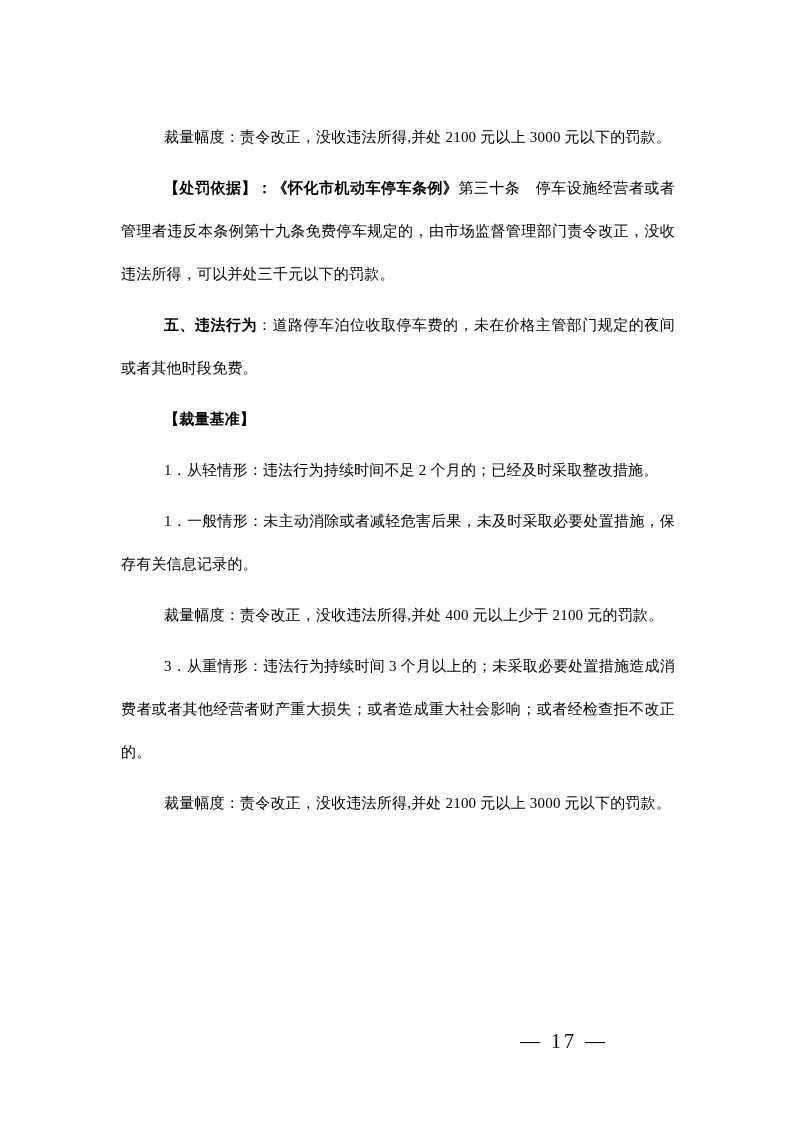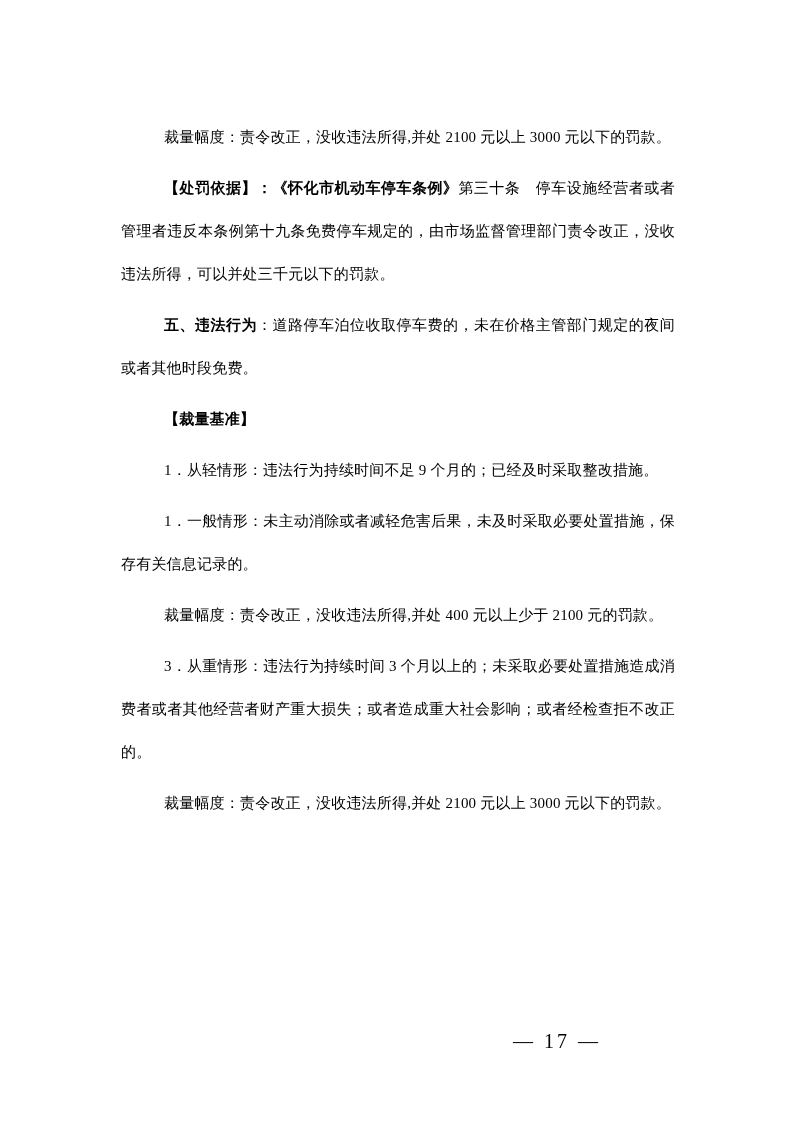--- a/index.html
+++ b/index.html
@@ -38,21 +38,21 @@
     letter-spacing: 0.2px;
   }
   .indent {
     text-indent: 43px;
   }
   .bold {
     font-weight: bold;
   }
   .footer {
     position: absolute;
-    left: 0;
+    left: 7px;
     top: 1030px;
     width: 724px;
     text-align: center;
     font-size: 20px;
     font-family: "Liberation Serif", serif;
   }
   .footer-inner {
     display: inline-block;
     padding-left: 390px;
     letter-spacing: 3px;
@@ -60,21 +60,21 @@
 </style>
 </head>
 <body>
 
 <div class="page">
   <div class="content">
     <p class="para indent" id="p1"><span>裁量幅度：责令改正，没收违法所得,并处 2100 元以上 3000 元以下的罚款。</span></p>
     <p class="para indent" id="p3"><span class="bold">【处罚依据】：《怀化市机动车停车条例》</span><span>第三十条　停车设施经营者或者管理者违反本条例第十九条免费停车规定的，由市场监督管理部门责令改正，没收违法所得，可以并处三千元以下的罚款。</span></p>
     <p class="para indent" id="p2"><span class="bold">五、违法行为</span><span>：道路停车泊位收取停车费的，未在价格主管部门规定的夜间或者其他时段免费。</span></p>
     <p class="para indent" id="p4"><span class="bold">【裁量基准】</span></p>
-    <p class="para indent" id="p5"><span>1．从轻情形：违法行为持续时间不足 9 个月的；已经及时采取整改措施。</span></p>
+    <p class="para indent" id="p5"><span>1．从轻情形：违法行为持续时间不足 2 个月的；已经及时采取整改措施。</span></p>
     <p class="para indent" id="p7"><span>1．一般情形：未主动消除或者减轻危害后果，未及时采取必要处置措施，保存有关信息记录的。</span></p>
     <p class="para indent" id="p8"><span>裁量幅度：责令改正，没收违法所得,并处 400 元以上少于 2100 元的罚款。</span></p>
     <p class="para indent" id="p9"><span>3．从重情形：违法行为持续时间 3 个月以上的；未采取必要处置措施造成消费者或者其他经营者财产重大损失；或者造成重大社会影响；或者经检查拒不改正的。</span></p>
     <p class="para indent" id="p10"><span>裁量幅度：责令改正，没收违法所得,并处 2100 元以上 3000 元以下的罚款。</span></p>
   </div>
   <div class="footer">
     <span class="footer-inner">— 17 —</span>
   </div>
 </div>
 

